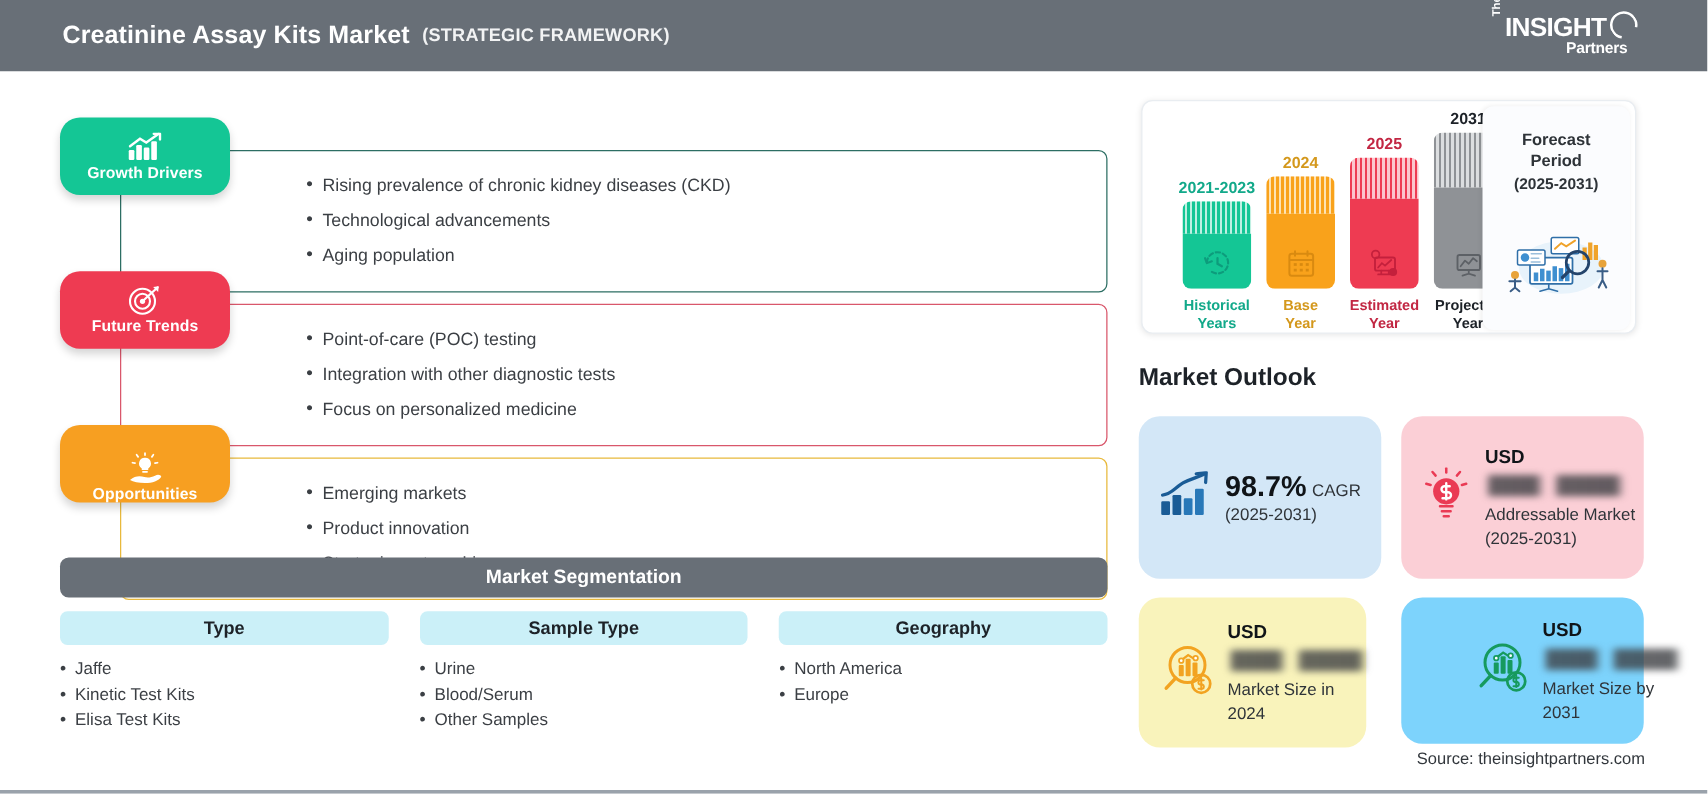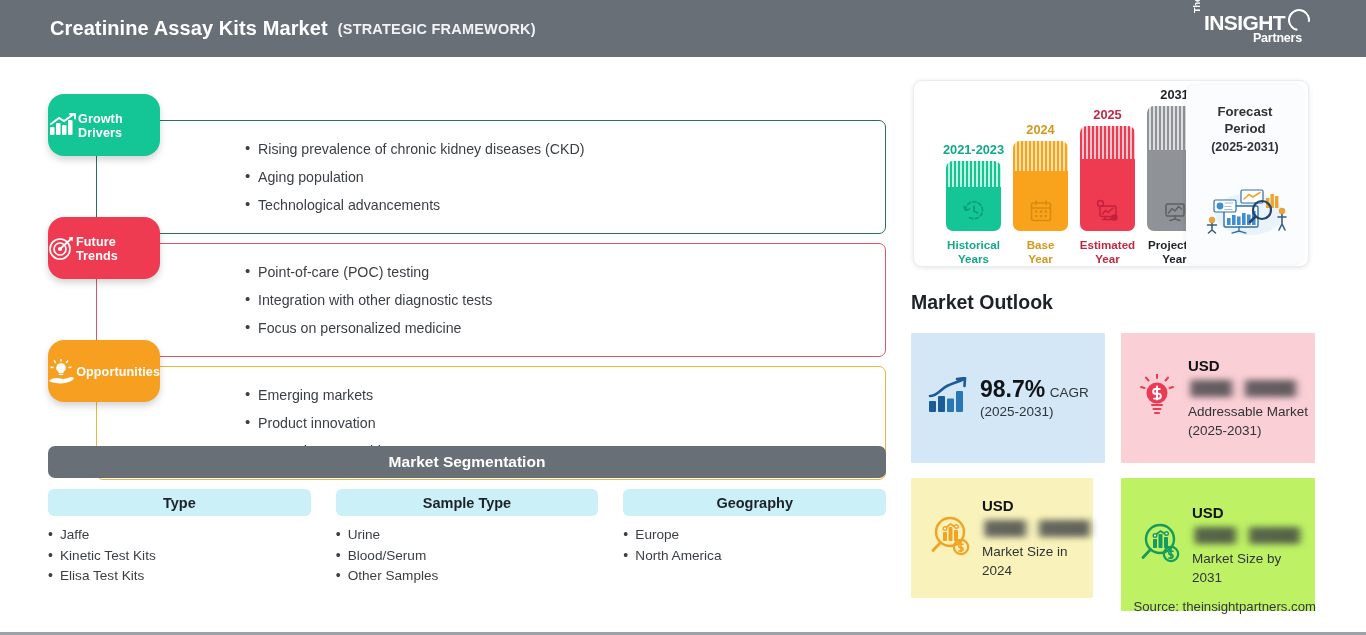--- a/index.html
+++ b/index.html
@@ -57,23 +57,23 @@
   .strat-box ul { list-style:none; }
   .strat-box li {
     font-size: 14.2px; color:#3b3f44; line-height: 28px;
     position: relative; padding-left: 13px; white-space: nowrap;
   }
   .strat-box li:before {
     content:"\2022"; position:absolute; left:0; top:-1px;
     font-size: 15px; color:#3b3f44;
   }
   .badge {
-    position:absolute; left:0; width: 112px; height: 62px;
+    position:absolute; left:0; width: 136px; height: 62px;
     border-radius: 16px;
-    display:flex; flex-direction:row; align-items:center; justify-content:center;
+    display:flex; flex-direction:column; align-items:center; justify-content:center;
     color:#fff; z-index:3;
     box-shadow: 0 4px 7px rgba(0,0,0,.17);
   }
   .badge-label { font-size: 12.6px; font-weight:bold; letter-spacing:.1px; margin-top:1px; }
   .badge svg { display:block; }
 
   .r1 { top: 74px; }
   .r1 .strat-box { border-color:#2c6e63; }
   .r1 .badge { background:#14c695; top:20px; }
   .r2 { top: 197px; }
@@ -137,26 +137,26 @@
   }
   .fp-t1 { font-size:13.2px; font-weight:bold; color:#2e3338; line-height:17px; text-align:center; }
   .fp-t2 { font-size:12.4px; font-weight:bold; color:#2e3338; margin-top:3px; }
 
   
   .mo-title {
     position:absolute; left:911px; top:291px;
     font-size:19.5px; font-weight:bold; color:#1d2228;
   }
   .mo-card {
-    position:absolute; border-radius:1px; display:flex; align-items:center;
+    position:absolute; border-radius:17px; display:flex; align-items:center;
   }
   .mo-cagr { left:911px; top:333px; width:194px; height:130px; background:#d3e7f7; }
   .mo-tam  { left:1121px; top:333px; width:194px; height:130px; background:#fbcfd6; }
   .mo-ms24 { left:911px; top:478px; width:182px; height:120px; background:#f9f3bb; }
-  .mo-ms31 { left:1121px; top:478px; width:194px; height:133px; background:#bef264; }
+  .mo-ms31 { left:1121px; top:478px; width:194px; height:117px; background:#7dd3fc;padding-left:42px; }
   .mo-icon { flex:0 0 auto; margin-left:16px; }
   .mo-body { margin-left:11px; }
   .mo-big { font-size:23px; font-weight:bold; color:#101418; line-height:26px; }
   .mo-small { font-size:13.5px; color:#2f3439; line-height:19px; }
   .mo-usd { font-size:15px; font-weight:bold; color:#101418; line-height:20px; }
   .blurred {
     display:block; width:112px; height:17px; margin:4px 0 5px 0;
     background: linear-gradient(90deg,
       rgba(60,62,66,.0) 0px, rgba(60,62,66,.78) 5px, rgba(60,62,66,.80) 40px,
       rgba(60,62,66,.0) 48px, rgba(60,62,66,.0) 54px,
@@ -184,22 +184,22 @@
       <span class="logo-insight">INSIGHT</span>
       <span class="logo-partners">Partners</span>
       <span class="logo-swoosh"></span>
     </div>
   </div>
 
   <div class="strat-row r1">
     <div class="strat-box">
       <ul>
         <li>Rising prevalence of chronic kidney diseases (CKD)</li>
+        <li>Technological advancements</li>
         <li>Aging population</li>
-        <li>Technological advancements</li>
       </ul>
     </div>
     <div class="badge">
       <span>
         <svg width="30" height="24" viewBox="0 0 30 24" fill="none">
           <rect x="2" y="14" width="4.5" height="8" rx="1" fill="#fff"></rect>
           <rect x="8" y="10" width="4.5" height="12" rx="1" fill="#fff"></rect>
           <rect x="14" y="12" width="4.5" height="10" rx="1" fill="#fff"></rect>
           <rect x="20" y="7" width="4.5" height="15" rx="1" fill="#fff"></rect>
           <path d="M3 11 L11 5 L16 8 L26 1" stroke="#fff" stroke-width="1.9" fill="none" stroke-linecap="round"></path>
@@ -271,22 +271,22 @@
       <div class="seg-head">Sample Type</div>
       <ul>
         <li>Urine</li>
         <li>Blood/Serum</li>
         <li>Other Samples</li>
       </ul>
     </div>
     <div class="seg-col">
       <div class="seg-head">Geography</div>
       <ul>
+        <li>North America</li>
         <li>Europe</li>
-        <li>North America</li>
       </ul>
     </div>
   </div>
 
   <div class="forecast-panel">
     <div class="bars">
 
       <div class="bar-item" style="left:18px;">
         <div class="bar-year" style="color:#12a98a; bottom:74px;">2021-2023</div>
         <div class="bar-shape" style="height:70px;">

